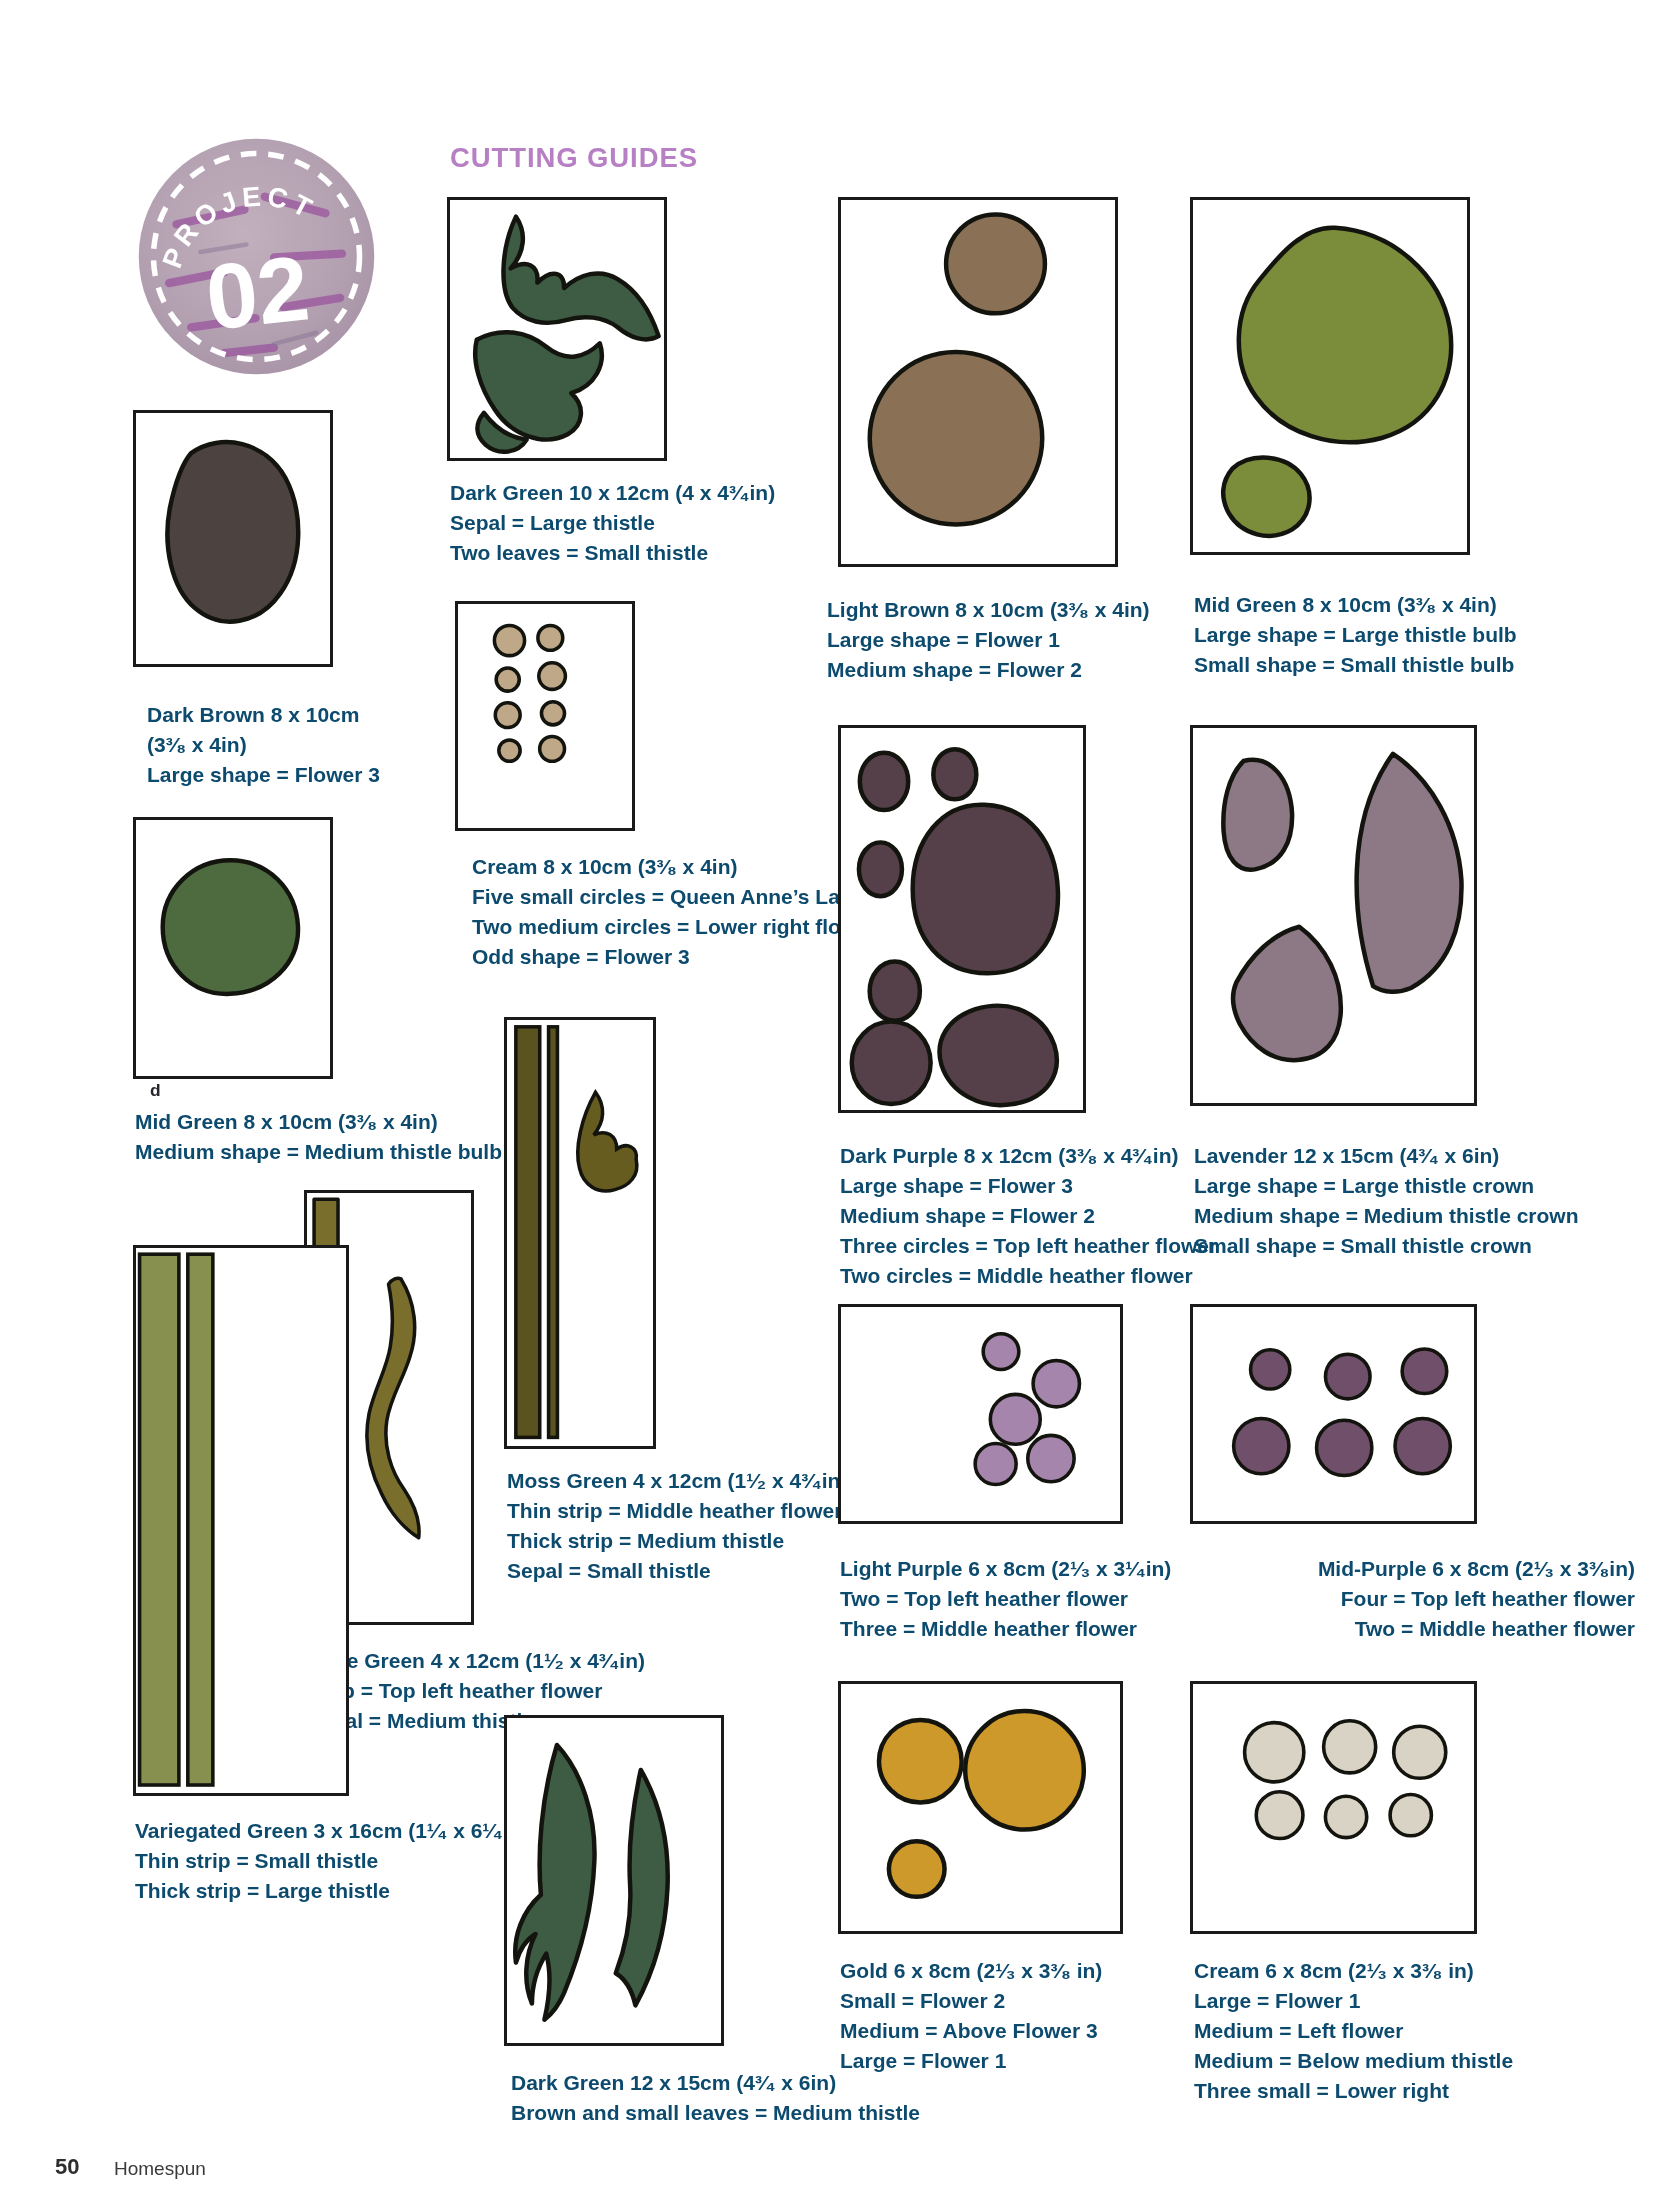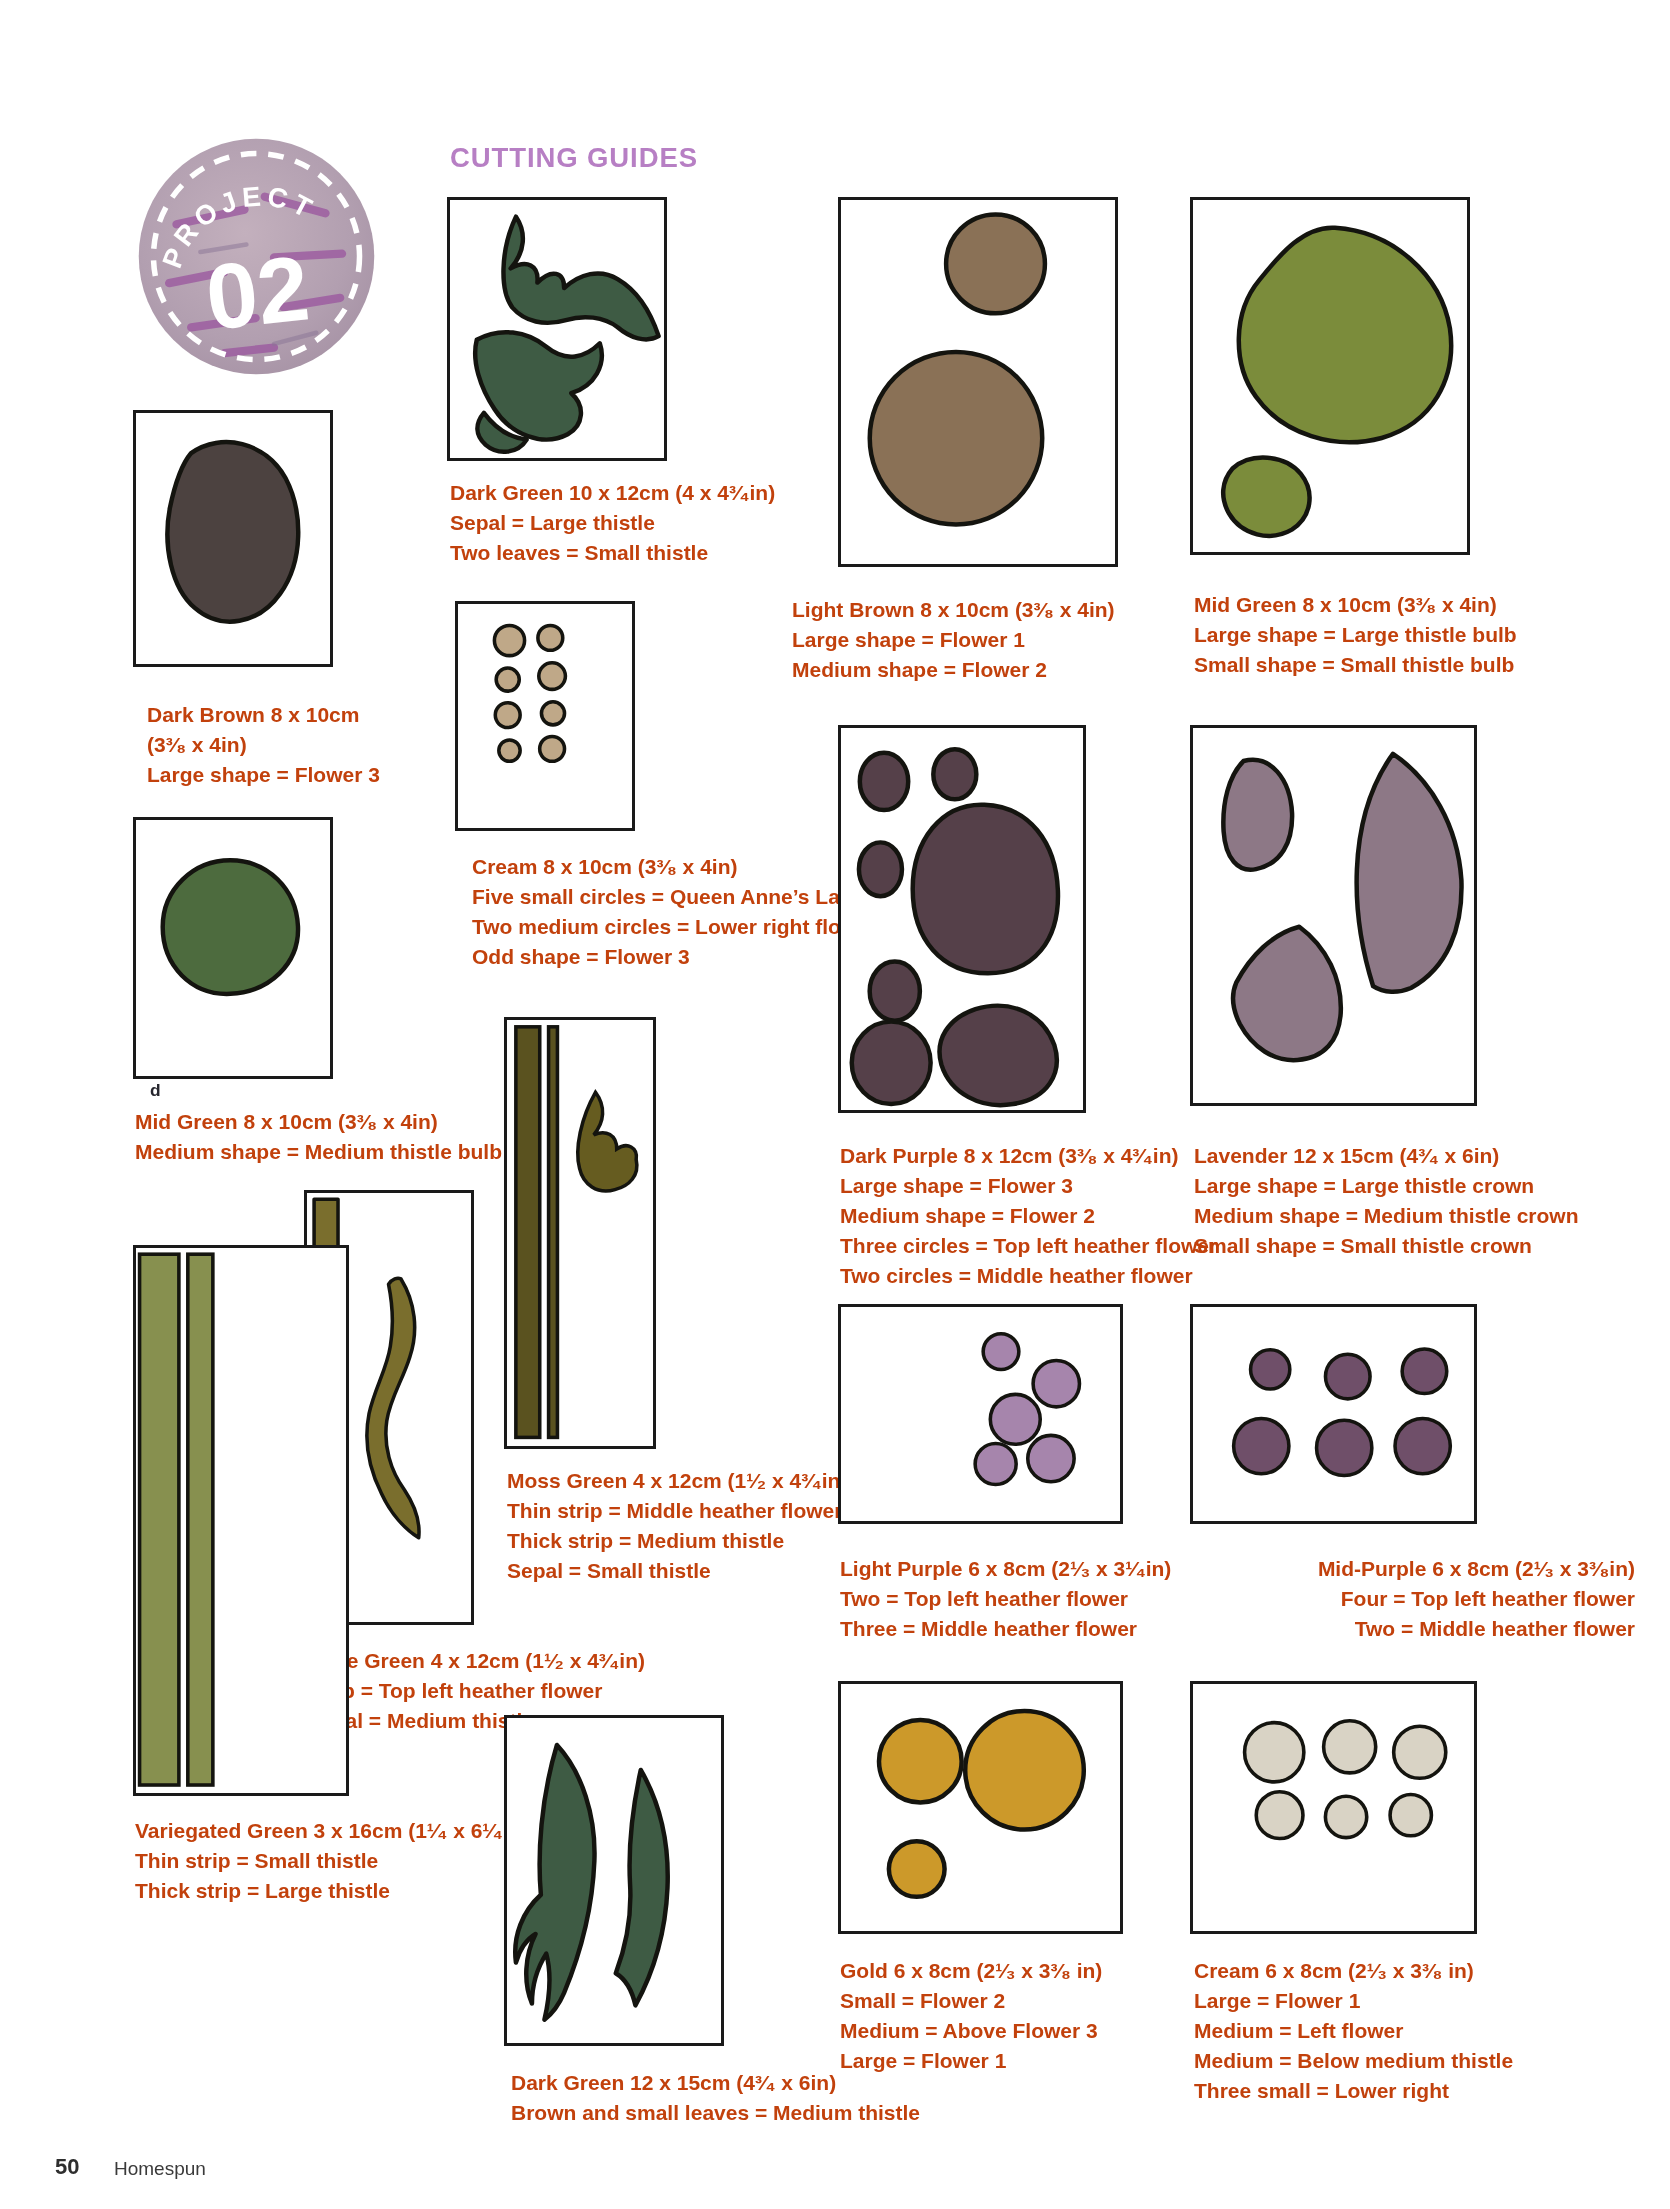--- a/index.html
+++ b/index.html
@@ -1,20 +1,20 @@
 <!DOCTYPE html>
 <html style="font-size:14.7px"><head>
 <meta charset="utf-8">
 <style>
   html,body{margin:0;padding:0;background:#ffffff;}
   #page{position:relative;width:1670px;height:2209px;background:#ffffff;overflow:hidden;
         font-family:"Liberation Sans","DejaVu Sans",sans-serif;color:#2a2a31;}
   .box{position:absolute;border:3.7px solid #1a1a1a;background:#ffffff;box-sizing:border-box;}
   .box svg{display:block;width:100%;height:100%;}
-  .caption{position:absolute;font-size:21px;line-height:30px;font-weight:600;color:#c2410c;width:441px;}
+  .caption{position:absolute;font-size:21px;line-height:30px;font-weight:600;color:#0c4a6e;width:441px;}
   .caption div{white-space:nowrap;}
   #heading{position:absolute;left:450px;top:142px;font-size:27.5px;font-weight:700;
            letter-spacing:0.9px;color:#b77fc4;}
   #stray-d{position:absolute;left:150px;top:1080px;font-size:17.4px;font-weight:600;color:#26262e;}
   #footer-num{position:absolute;left:55px;top:2154px;font-size:22px;font-weight:700;color:#2e2e2e;}
   #footer-title{position:absolute;left:114px;top:2158px;font-size:19px;font-weight:400;
                 font-family:Liberation Sans, sans-serif;color:#3a3a3a;}
   #badge{position:absolute;left:136px;top:136px;width:241px;height:241px;}
 </style>
 </head>
@@ -72,21 +72,21 @@
   </div>
 
   <div class="box" style="left:838px;top:197px;width:280px;height:370px;">
     <svg viewBox="0 0 305 403">
       <g fill="#8a7156" stroke="#14140f" stroke-width="5">
         <circle cx="172" cy="70" r="55"></circle>
         <circle cx="128" cy="264" r="96"></circle>
       </g>
     </svg>
   </div>
-  <div class="caption" style="left:792px;top:595px;">
+  <div class="caption" style="left:827px;top:595px;">
     <div>Light Brown 8 x 10cm (3³⁄₈ x 4in)</div>
     <div>Large shape = Flower 1</div>
     <div>Medium shape = Flower 2</div>
   </div>
 
   <div class="box" style="left:1190px;top:197px;width:280px;height:358px;">
     <svg viewBox="0 0 305 390">
       <g fill="#7b8c3b" stroke="#14140f" stroke-width="5" stroke-linejoin="round">
         <path d="M158,30 C222,34 276,82 286,142 C294,198 266,248 210,264 C158,278 100,260 70,218 C44,182 44,124 74,88 C98,58 124,28 158,30 Z"></path>
         <path d="M44,298 C64,280 102,282 120,304 C136,324 132,352 110,366 C86,380 54,372 40,348 C30,330 32,312 44,298 Z"></path>

